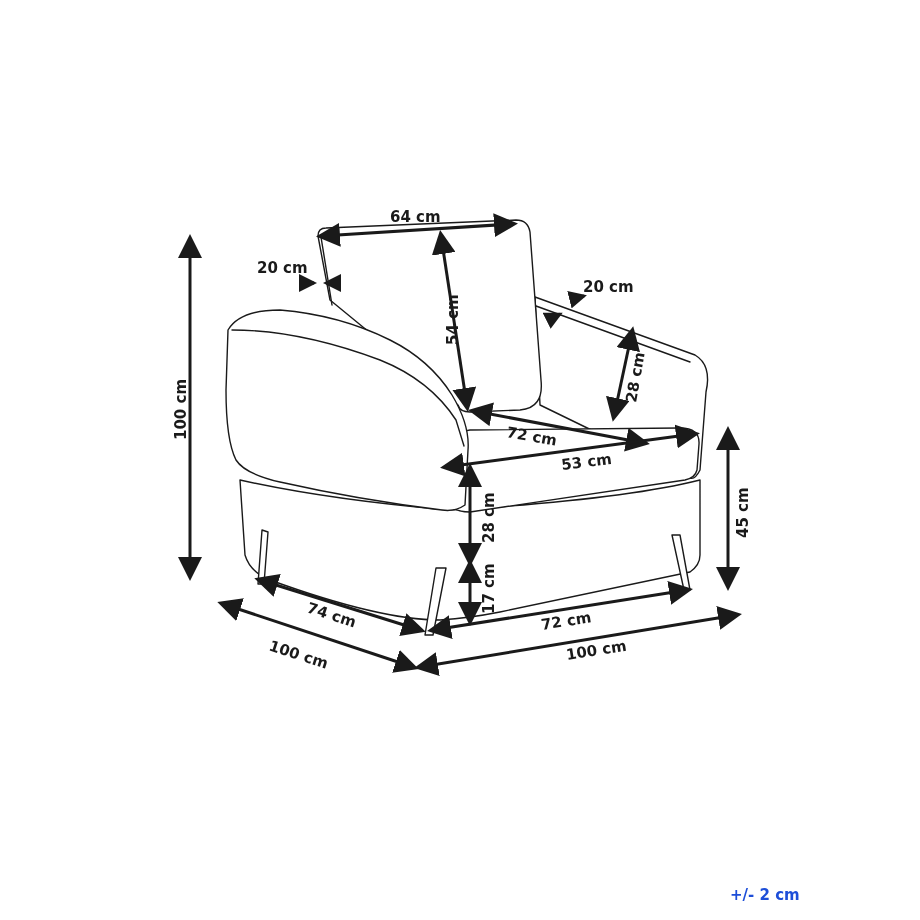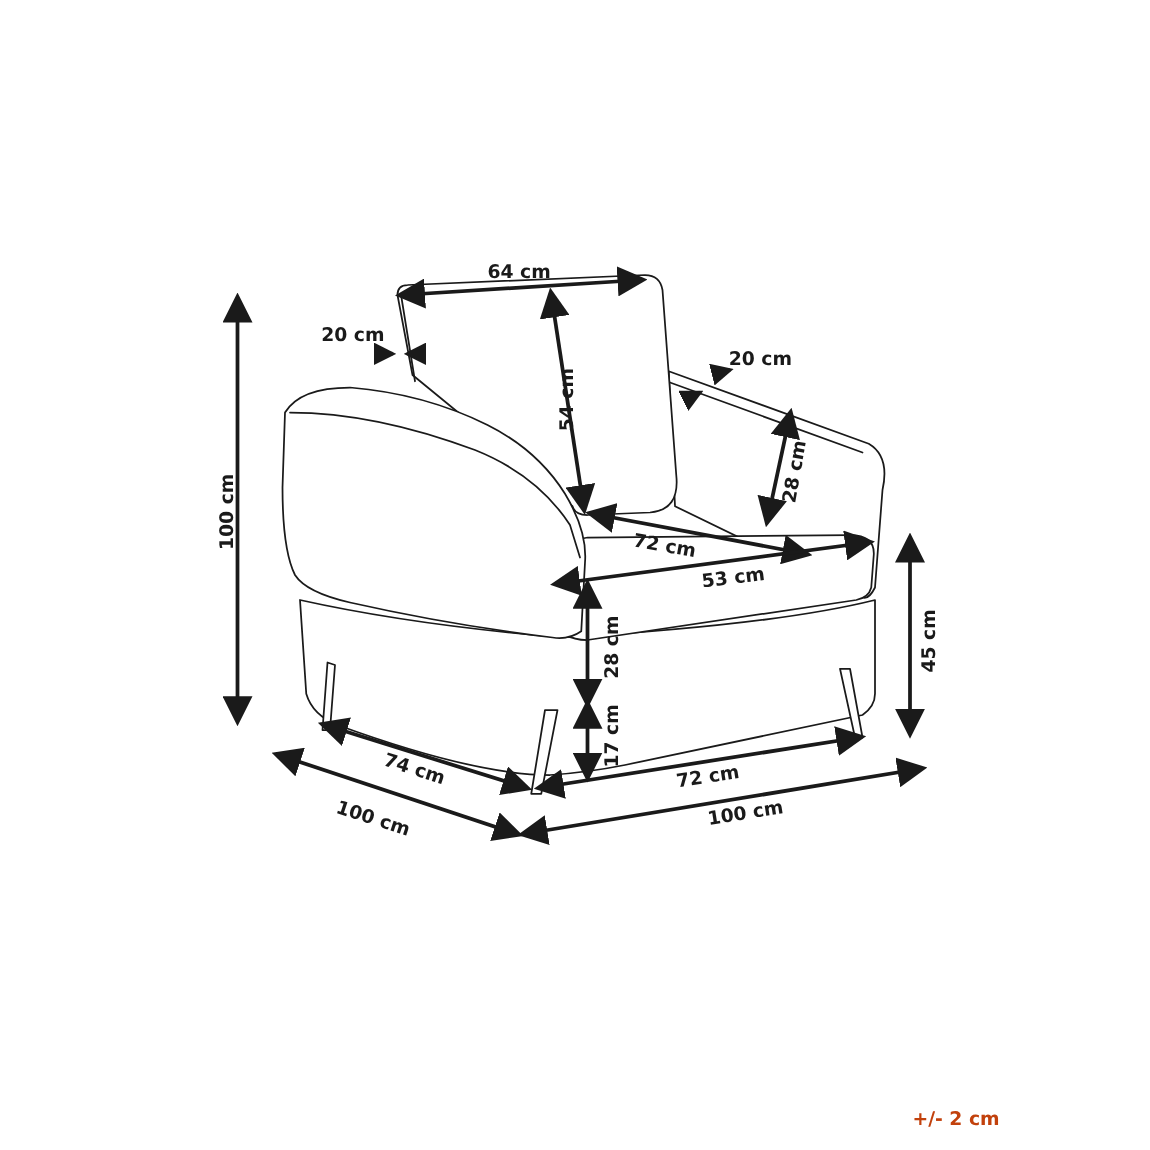--- a/index.html
+++ b/index.html
@@ -3,21 +3,21 @@
 <meta charset="utf-8">
 <style>
   html, body { margin: 0; padding: 0; background: #ffffff; }
   body { width: 920px; height: 920px; position: relative; overflow: hidden;
          font-family: "DejaVu Sans", sans-serif; }
   #stage { position: absolute; left: 0; top: 0; width: 920px; height: 920px; }
   .lbl { font-family: "DejaVu Sans", sans-serif; font-weight: bold; font-size: 15px; fill: #1a1a1a; }
   .outline { fill: #ffffff; stroke: #1a1a1a; stroke-width: 1.4; stroke-linejoin: round; stroke-linecap: round; }
   .line { fill: none; stroke: #1a1a1a; stroke-width: 1.4; stroke-linecap: round; }
   .dim { stroke: #1a1a1a; stroke-width: 3; fill: none; }
-  .tol { position: absolute; left: 730px; top: 886px; font-weight: bold; font-size: 15px; color: #c2410c;
+  .tol { position: absolute; left: 730px; top: 886px; font-weight: bold; font-size: 15px; color: #1d4ed8;
          font-family: "DejaVu Sans", sans-serif; }
 </style>
 </head>
 <body>
 
 <div id="stage">
 <svg width="920" height="920" viewBox="0 0 920 920" xmlns="http://www.w3.org/2000/svg">
   <defs>
     <marker id="ah" markerWidth="8" markerHeight="8" refX="6" refY="4" orient="auto-start-reverse" markerUnits="strokeWidth">
       <path d="M0,0 L8,4 L0,8 Z" fill="#1a1a1a"></path>

